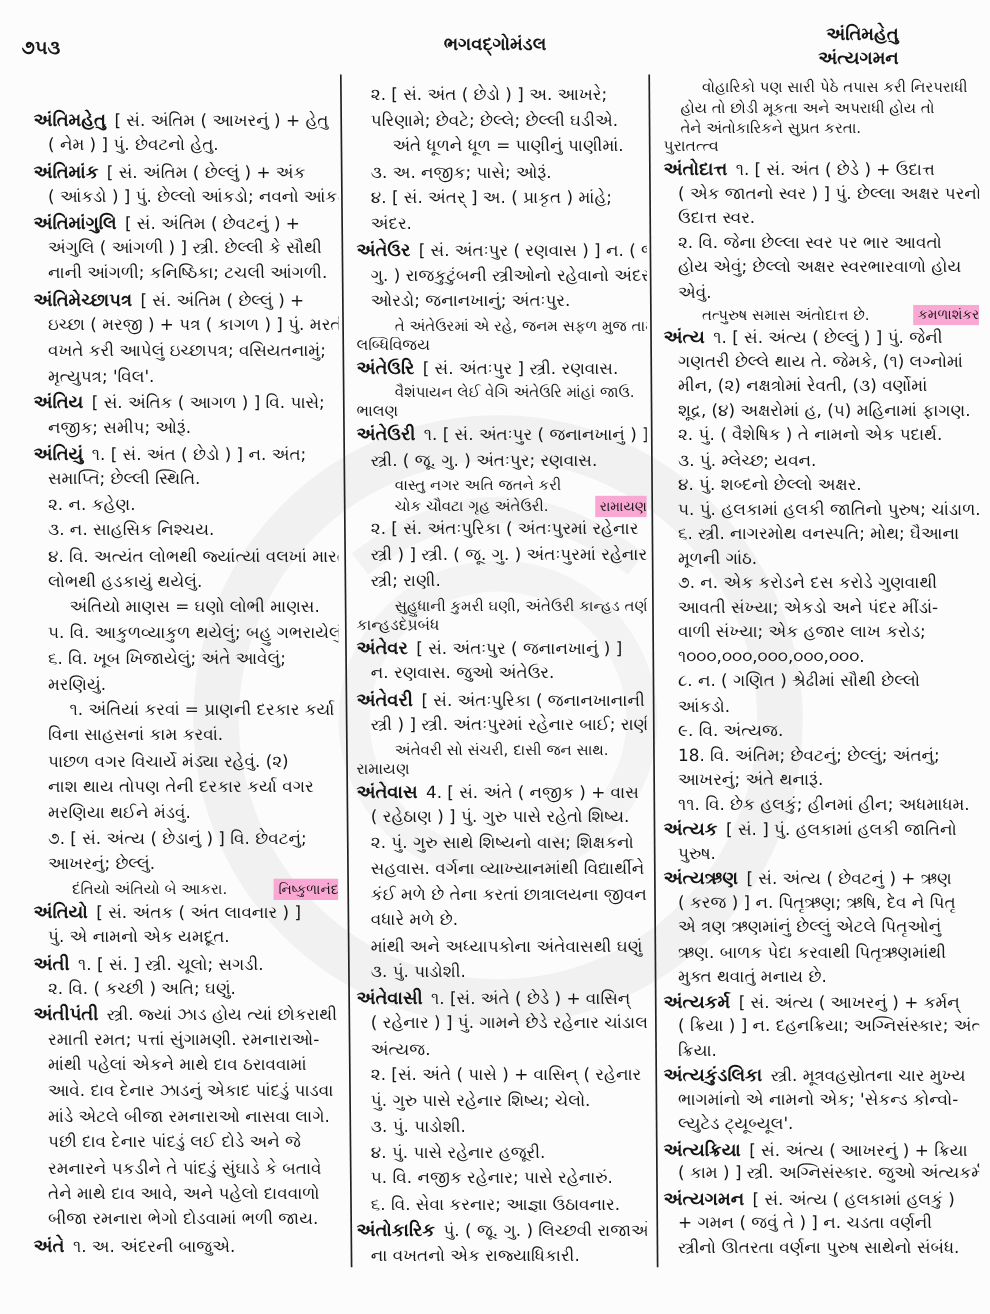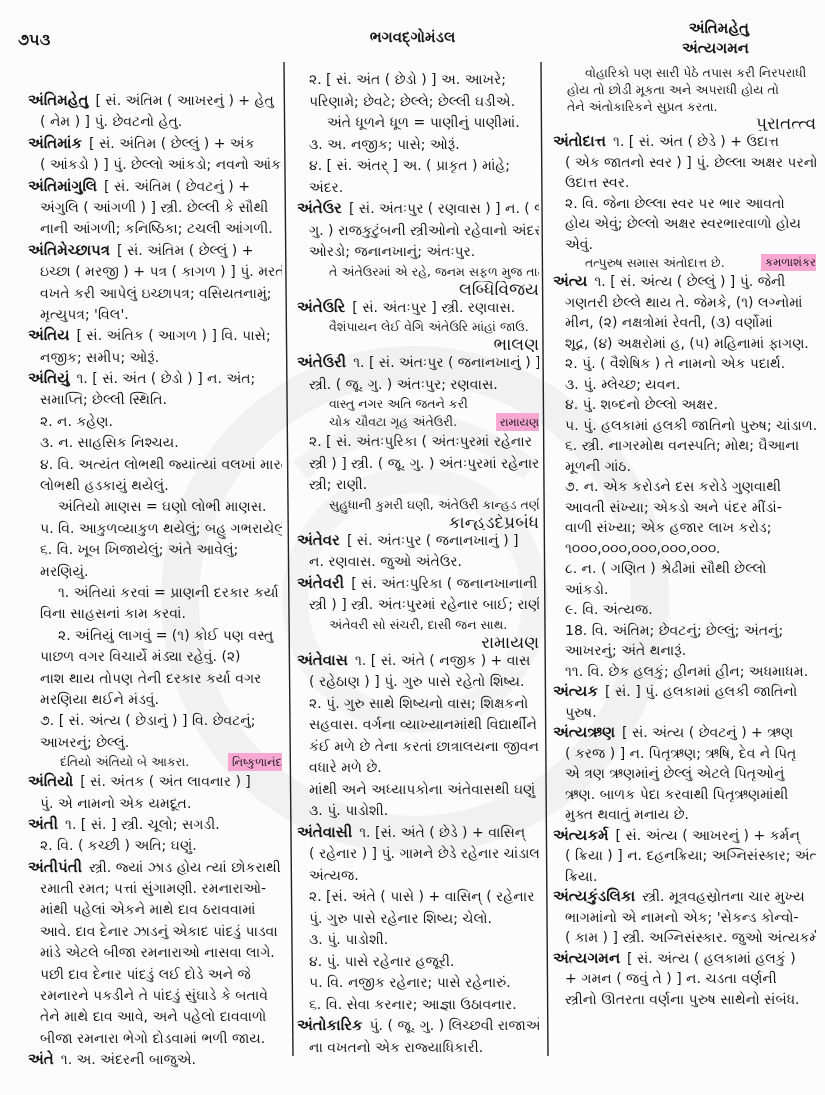--- a/index.html
+++ b/index.html
@@ -25,21 +25,21 @@
   }
   .head { font-weight: 700; font-size: 15px; margin-right: 7px; }
   .entry .line.first { padding-left: 0; }
   .example .line { padding-left: 30px; }
   .idiom .line.first { padding-left: 30px; }
   .quote .line, .quote-prose .line { height: 18px; line-height: 18px; font-size: 12.5px; padding-left: 32px; }
   .col2 .quote .line, .col2 .quote-prose .line { height: 17px; line-height: 17px; }
   .quote-prose .line { padding-left: 14px; }
   .quote-prose .line.first { padding-left: 32px; }
   .src { position: absolute; right: 0; top: 0; font-size: 11.5px; background: #f9a8d4; padding-left: 4px; }
-  .srcline { height: 16px; line-height: 16px; font-size: 17px; text-align: right; white-space: nowrap; overflow: hidden; }
+  .srcline { height: 16px; line-height: 16px; font-size: 13px; text-align: left; white-space: nowrap; overflow: hidden; }
 </style>
 </head>
 <body>
 
 <svg class="watermark" viewBox="0 0 825 1095" xmlns="http://www.w3.org/2000/svg">
   <circle cx="415" cy="600" r="235" fill="none" stroke="#f1f1f1" stroke-width="38"></circle>
   <circle cx="415" cy="600" r="120" fill="none" stroke="#f3f3f3" stroke-width="26"></circle>
   <path d="M300 470 Q415 380 530 470" fill="none" stroke="#f2f2f2" stroke-width="22"></path>
 </svg>
 
@@ -104,21 +104,20 @@
       </div>
       <div class="para sense">
         <div class="line first"><span class="txt">૬. વિ. ખૂબ ખિજાયેલું; અંતે આવેલું;</span></div>
         <div class="line"><span class="txt">મરણિયું.</span></div>
       </div>
       <div class="para idiom">
         <div class="line first"><span class="txt">૧. અંતિયાં કરવાં = પ્રાણની દરકાર કર્યા</span></div>
         <div class="line"><span class="txt">વિના સાહસનાં કામ કરવાં.</span></div>
       </div>
       <div class="para idiom">
-        <div class="line first"><span class="txt">૨. અંતિયું લાગવું = (૧) કોઈ પણ વસ્તુ</span></div>
         <div class="line"><span class="txt">પાછળ વગર વિચાર્યે મંડ્યા રહેવું. (૨)</span></div>
         <div class="line"><span class="txt">નાશ થાય તોપણ તેની દરકાર કર્યા વગર</span></div>
         <div class="line"><span class="txt">મરણિયા થઈને મંડવું.</span></div>
       </div>
       <div class="para sense">
         <div class="line first"><span class="txt">૭. [ સં. અંત્ય ( છેડાનું ) ] વિ. છેવટનું;</span></div>
         <div class="line"><span class="txt">આખરનું; છેલ્લું.</span></div>
       </div>
       <div class="para quote">
         <div class="line first"><span class="txt">દંતિયો અંતિયો બે આકરા.</span><span class="src">નિષ્કુળાનંદ</span></div>
@@ -202,21 +201,21 @@
       </div>
       <div class="para entry">
         <div class="line first"><span class="head">અંતેવરી</span><span class="txt">[ સં. અંતઃપુરિકા ( જનાનખાનાની</span></div>
         <div class="line"><span class="txt">સ્ત્રી ) ] સ્ત્રી. અંતઃપુરમાં રહેનાર બાઈ; રાણી.</span></div>
       </div>
       <div class="para quote">
         <div class="line first"><span class="txt">અંતેવરી સો સંચરી, દાસી જન સાથ.</span></div>
         <div class="srcline">રામાયણ</div>
       </div>
       <div class="para entry">
-        <div class="line first"><span class="head">અંતેવાસ</span><span class="txt">૧. [ સં. અંતે ( નજીક ) + વાસ</span></div>
+        <div class="line first"><span class="head">અંતેવાસ</span><span class="txt">4. [ સં. અંતે ( નજીક ) + વાસ</span></div>
         <div class="line"><span class="txt">( રહેઠાણ ) ] પું. ગુરુ પાસે રહેતો શિષ્ય.</span></div>
       </div>
       <div class="para sense">
         <div class="line first"><span class="txt">૨. પું. ગુરુ સાથે શિષ્યનો વાસ; શિક્ષકનો</span></div>
         <div class="line"><span class="txt">સહવાસ. વર્ગના વ્યાખ્યાનમાંથી વિદ્યાર્થીને જે</span></div>
         <div class="line"><span class="txt">કંઈ મળે છે તેના કરતાં છાત્રાલયના જીવન-</span></div>
         <div class="line"><span class="txt">વધારે મળે છે.</span></div>
         <div class="line"><span class="txt">માંથી અને અધ્યાપકોના અંતેવાસથી ઘણું</span></div>
       </div>
       <div class="para sense">
@@ -322,22 +321,24 @@
         <div class="line"><span class="txt">મુક્ત થવાતું મનાય છે.</span></div>
       </div>
       <div class="para entry">
         <div class="line first"><span class="head">અંત્યકર્મ</span><span class="txt">[ સં. અંત્ય ( આખરનું ) + કર્મન્</span></div>
         <div class="line"><span class="txt">( ક્રિયા ) ] ન. દહનક્રિયા; અગ્નિસંસ્કાર; અંત્યેષ્ટિ-</span></div>
         <div class="line"><span class="txt">ક્રિયા.</span></div>
       </div>
       <div class="para entry">
         <div class="line first"><span class="head">અંત્યકુંડલિકા</span><span class="txt">સ્ત્રી. મૂત્રવહસ્રોતના ચાર મુખ્ય</span></div>
         <div class="line"><span class="txt">ભાગમાંનો એ નામનો એક; 'સેકન્ડ કોન્વો-</span></div>
-      </div>
-      <div class="para entry">
+        <div class="line"><span class="txt">લ્યુટેડ ટ્યૂબ્યૂલ'.</span></div>
+      </div>
+      <div class="para entry">
+        <div class="line first"><span class="head">અંત્યક્રિયા</span><span class="txt">[ સં. અંત્ય ( આખરનું ) + ક્રિયા</span></div>
         <div class="line"><span class="txt">( કામ ) ] સ્ત્રી. અગ્નિસંસ્કાર. જુઓ અંત્યકર્મ.</span></div>
       </div>
       <div class="para entry">
         <div class="line first"><span class="head">અંત્યગમન</span><span class="txt">[ સં. અંત્ય ( હલકામાં હલકું )</span></div>
         <div class="line"><span class="txt">+ ગમન ( જવું તે ) ] ન. ચડતા વર્ણની</span></div>
         <div class="line"><span class="txt">સ્ત્રીનો ઊતરતા વર્ણના પુરુષ સાથેનો સંબંધ.</span></div>
       </div>
     </div>
   </div>
 

